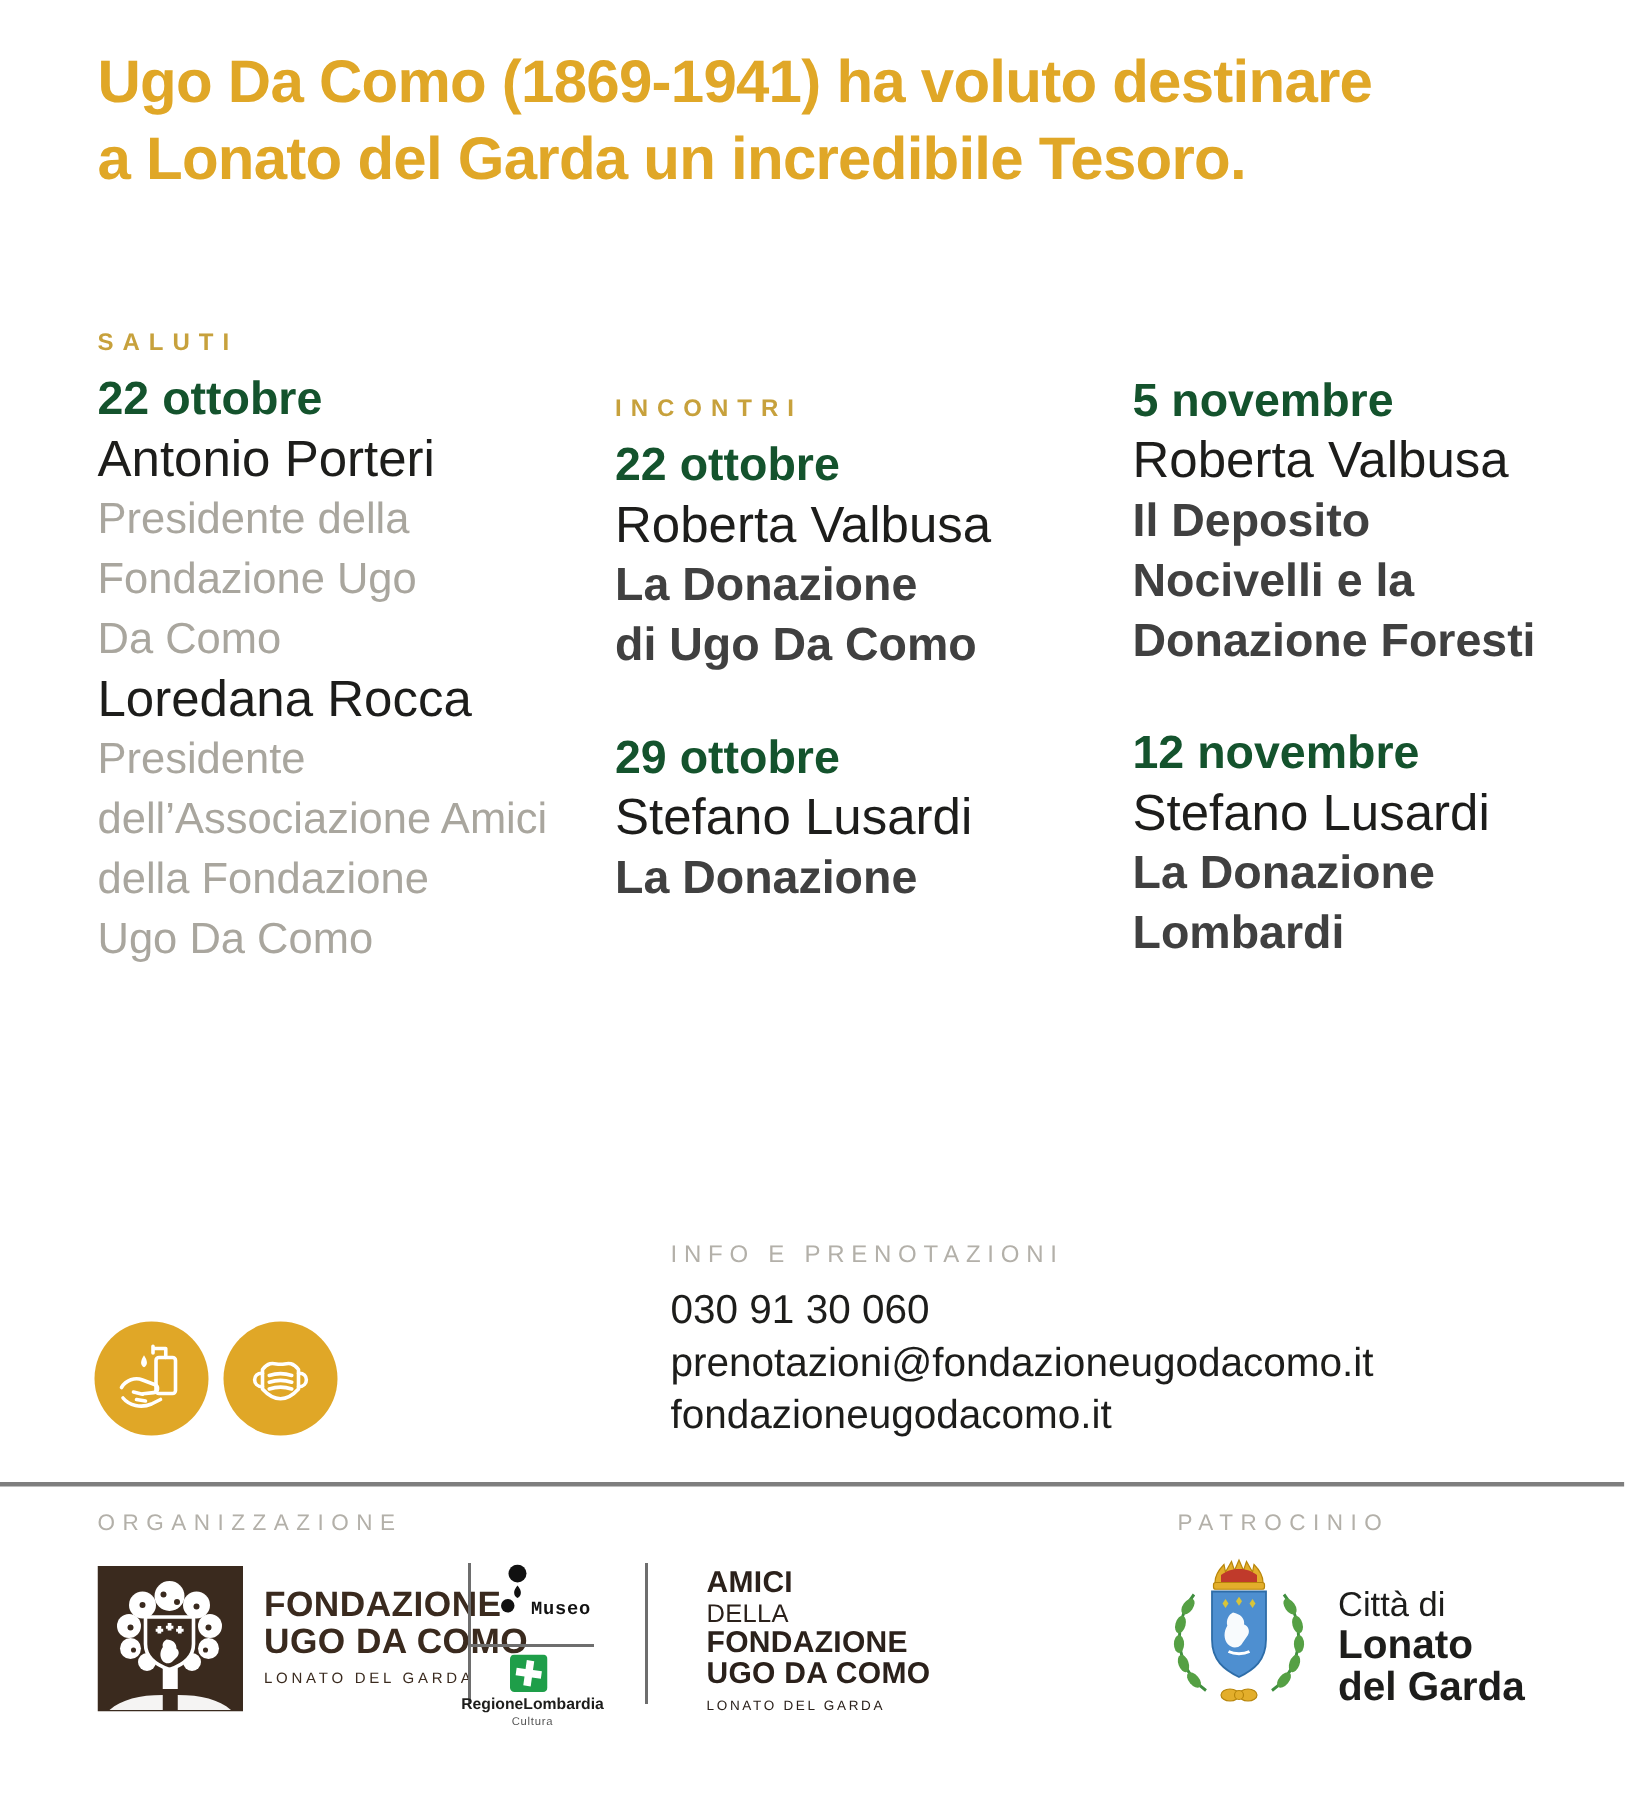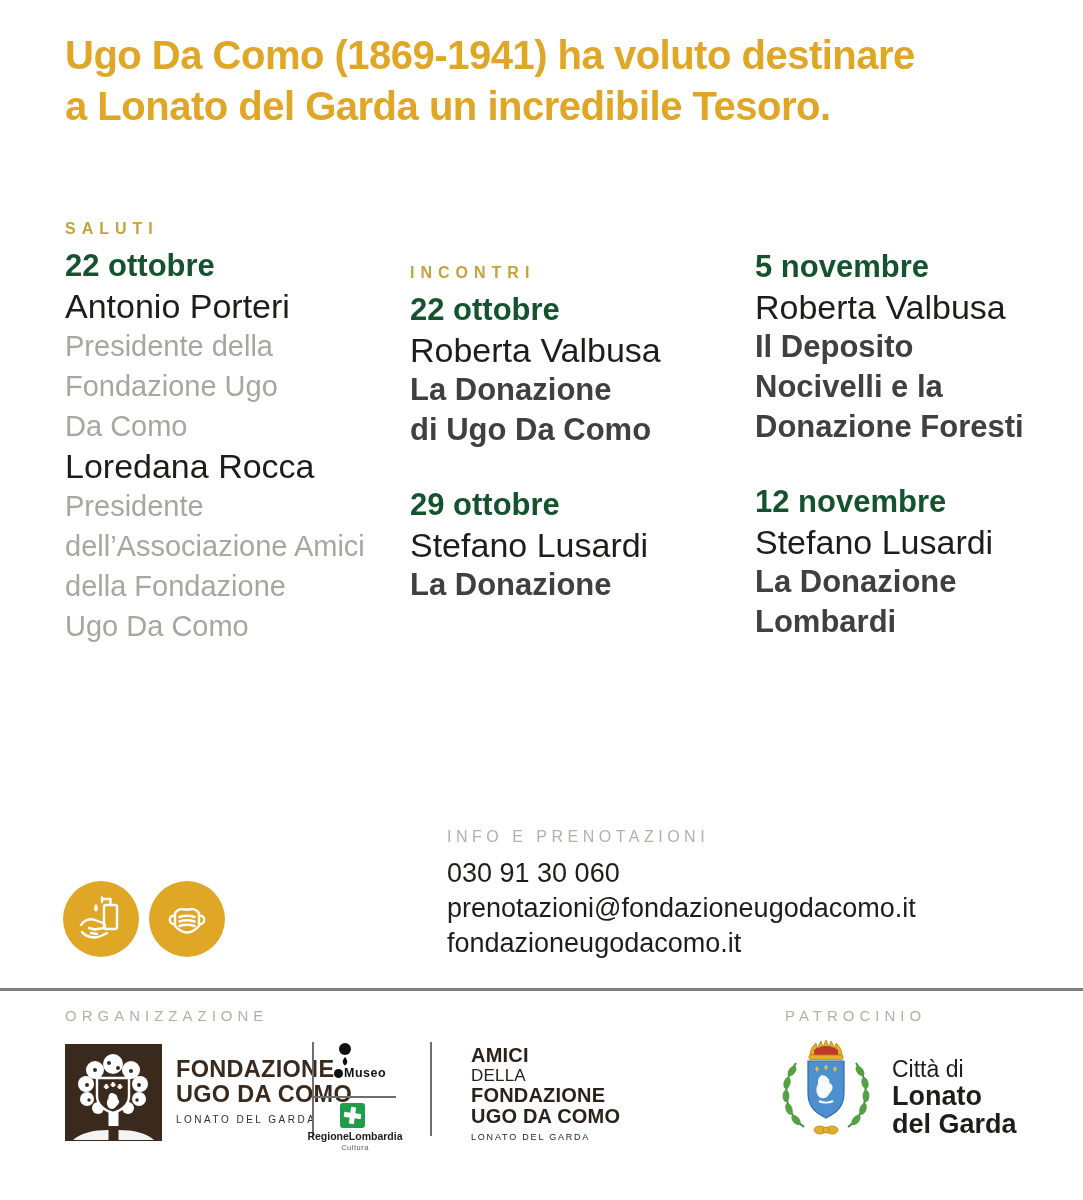--- a/index.html
+++ b/index.html
@@ -41,21 +41,21 @@
   .fondazione-mark { position:absolute; left:65px; top:1044px; }
   .fondazione-word { position:absolute; left:176px; top:1057px; color:#3A2A1E; }
   .fondazione-word .fw-lines div { font-size:23.5px; font-weight:800; line-height:25px; letter-spacing:0.3px; }
   .fondazione-sub { font-size:10px; letter-spacing:2.5px; margin-top:7px; font-weight:400; }
 
   .vline { position:absolute; width:2px; height:94px; top:1042px; background:#6E6E6E; }
   .vline-1 { left:312px; } .vline-2 { left:430px; }
   .hline { position:absolute; left:312px; top:1096px; width:84px; height:2px; background:#6E6E6E; }
 
   .museo-pin { position:absolute; left:336px; top:1043px; }
-  .museo-row { position:absolute; left:334px; top:1066px; display:flex; align-items:center; gap:1px; }
+  .museo-row { position:absolute; left:334px; top:1066px; display:flex; align-items:flex-start; gap:11px;font-family:Liberation Mono, monospace; }
   .museo-dot { width:9px; height:9px; border-radius:50%; background:#111; }
   .museo-text { font-size:12.5px; font-weight:700; color:#111; letter-spacing:0.5px; }
 
   .regione-sq { position:absolute; left:340px; top:1103px; }
   .regione-text { position:absolute; left:300px; top:1130px; width:110px; text-align:center; font-size:10.5px; font-weight:700; color:#1D1D1B; }
   .regione-sub { position:absolute; left:300px; top:1143px; width:110px; text-align:center; font-size:7.5px; color:#555; letter-spacing:0.5px; }
 
   .amici { position:absolute; left:471px; top:1045px; color:#2B211B; }
   .amici-lines div { font-size:20px; font-weight:800; line-height:21px; letter-spacing:0.2px; }
   .amici-lines div:nth-child(2) { font-weight:300; font-size:17px; line-height:19px; }

